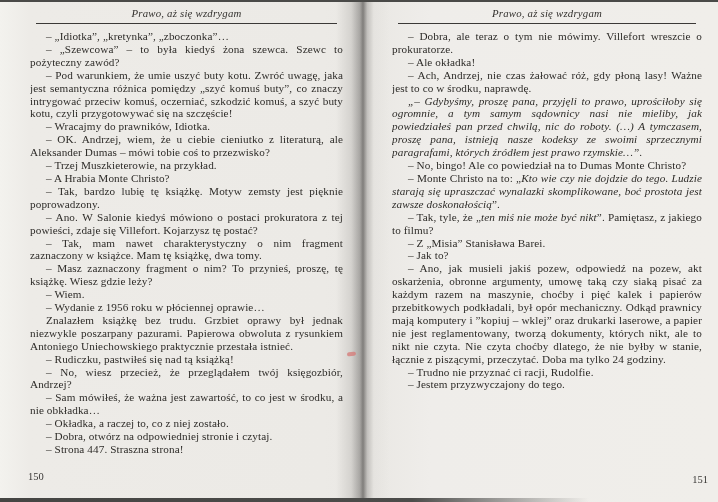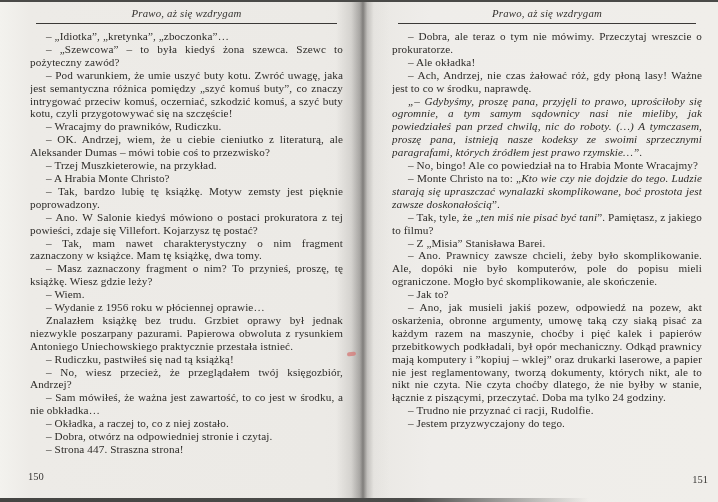--- a/index.html
+++ b/index.html
@@ -50,21 +50,21 @@
 
 <div class="scan">
 
   <div class="page left-page">
     <div class="page-header">Prawo, aż się wzdrygam</div>
     <div class="header-rule"></div>
     <div class="content">
       <p>– „Idiotka”, „kretynka”, „zboczonka”…</p>
       <p>– „Szewcowa” – to była kiedyś żona szewca. Szewc to pożyteczny zawód?</p>
       <p>– Pod warunkiem, że umie uszyć buty kotu. Zwróć uwagę, jaka jest semantyczna różnica pomiędzy „szyć komuś buty”, co znaczy intrygować przeciw komuś, oczerniać, szkodzić komuś, a szyć buty kotu, czyli przygotowywać się na szczęście!</p>
-      <p>– Wracajmy do prawników, Rudiczku.</p>
+      <p>– Wracajmy do prawników, Idiotka.</p>
       <p>– OK. Andrzej, wiem, że u ciebie cieniutko z literaturą, ale Aleksander Dumas – mówi tobie coś to przezwisko?</p>
       <p>– Trzej Muszkieterowie, na przykład.</p>
       <p>– A Hrabia Monte Christo?</p>
       <p>– Tak, bardzo lubię tę książkę. Motyw zemsty jest pięknie poprowadzony.</p>
       <p>– Ano. W Salonie kiedyś mówiono o postaci prokuratora z tej powieści, zdaje się Villefort. Kojarzysz tę postać?</p>
       <p>– Tak, mam nawet charakterystyczny o nim fragment zaznaczony w książce. Mam tę książkę, dwa tomy.</p>
       <p>– Masz zaznaczony fragment o nim? To przynieś, proszę, tę książkę. Wiesz gdzie leży?</p>
       <p>– Wiem.</p>
       <p>– Wydanie z 1956 roku w płóciennej oprawie…</p>
       <p>Znalazłem książkę bez trudu. Grzbiet oprawy był jednak niezwykle poszarpany pazurami. Papierowa obwoluta z rysunkiem Antoniego Uniechowskiego praktycznie przestała istnieć.</p>
@@ -75,29 +75,28 @@
       <p>– Dobra, otwórz na odpowiedniej stronie i czytaj.</p>
       <p>– Strona 447. Straszna strona!</p>
     </div>
   </div>
   <div class="pagenum l">150</div>
 
   <div class="page right-page">
     <div class="page-header">Prawo, aż się wzdrygam</div>
     <div class="header-rule"></div>
     <div class="content">
-      <p>– Dobra, ale teraz o tym nie mówimy. Przeczytaj wreszcie o prokuratorze.</p>
+      <p>– Dobra, ale teraz o tym nie mówimy. Villefort wreszcie o prokuratorze.</p>
       <p>– Ale okładka!</p>
       <p>– Ach, Andrzej, nie czas żałować róż, gdy płoną lasy! Ważne jest to co w środku, naprawdę.</p>
       <p class="it">„– Gdybyśmy, proszę pana, przyjęli to prawo, uprościłoby się ogromnie, a tym samym sądownicy nasi nie mieliby, jak powiedziałeś pan przed chwilą, nic do roboty. (…) A tymczasem, proszę pana, istnieją nasze kodeksy ze swoimi sprzecznymi paragrafami, których źródłem jest prawo rzymskie…”.</p>
-      <p>– No, bingo! Ale co powiedział na to Hrabia Monte Wracajmy?</p>
+      <p>– No, bingo! Ale co powiedział na to Dumas Monte Christo?</p>
       <p><span>– Monte Christo na to: „</span><i>Kto wie czy nie dojdzie do tego. Ludzie starają się upraszczać wynalazki skomplikowane, boć prostota jest zawsze doskonałością</i><span>”.</span></p>
-      <p><span>– Tak, tyle, że „</span><i>ten miś nie pisać być tani</i><span>”. Pamiętasz, z jakiego to filmu?</span></p>
+      <p><span>– Tak, tyle, że „</span><i>ten miś nie może być nikt</i><span>”. Pamiętasz, z jakiego to filmu?</span></p>
       <p>– Z „Misia” Stanisława Barei.</p>
-      <p>– Ano. Prawnicy zawsze chcieli, żeby było skomplikowanie. Ale, dopóki nie było komputerów, pole do popisu mieli ograniczone. Mogło być skomplikowanie, ale skończenie.</p>
       <p>– Jak to?</p>
       <p>– Ano, jak musieli jakiś pozew, odpowiedź na pozew, akt oskarżenia, obronne argumenty, umowę taką czy siaką pisać za każdym razem na maszynie, choćby i pięć kalek i papierów przebitkowych podkładali, był opór mechaniczny. Odkąd prawnicy mają komputery i ”kopiuj – wklej” oraz drukarki laserowe, a papier nie jest reglamentowany, tworzą dokumenty, których nikt, ale to nikt nie czyta. Nie czyta choćby dlatego, że nie byłby w stanie, łącznie z piszącymi, przeczytać. Doba ma tylko 24 godziny.</p>
       <p>– Trudno nie przyznać ci racji, Rudolfie.</p>
       <p>– Jestem przyzwyczajony do tego.</p>
     </div>
   </div>
   <div class="pagenum r">151</div>
 
   <div class="spine"></div>
   <div class="edge-top"></div>

